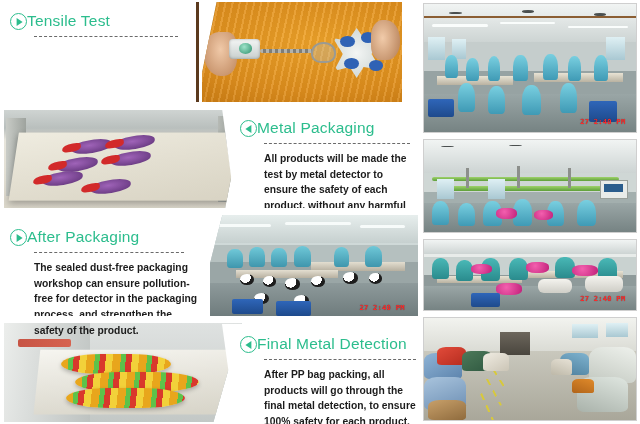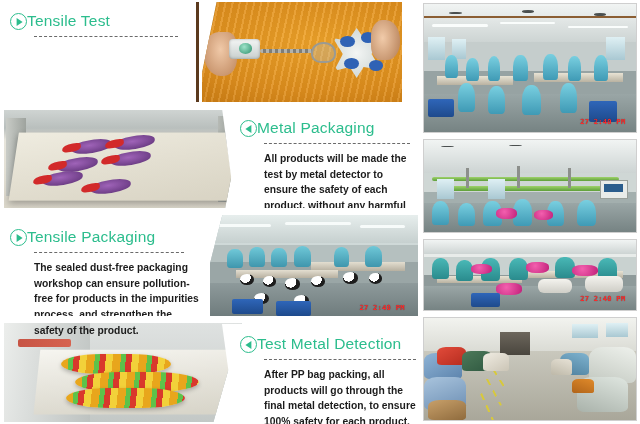--- a/index.html
+++ b/index.html
@@ -352,43 +352,43 @@
       <div class="pd-bin" style="left:16%; top:82%; width:14%; height:14%;"></div>
       <div class="pd-bin" style="left:36%; top:84%; width:16%; height:14%;"></div>
       <div class="stamp" style="right:6%; bottom:6%;">27   2:40 PM</div>
     </div>
   </div>
 
   <div class="panel" style="left:0px; top:216px; width:210px; height:104px;">
     <div class="panel-inner" style="padding:13px 12px 0 10px;">
       <div class="panel-head">
         <span class="bullet right"></span>
-        <span class="panel-title">Tensile Packaging</span>
+        <span class="panel-title">After Packaging</span>
       </div>
       <div class="dashline" style="margin-left:24px; width:150px;"></div>
-      <div class="panel-body" style="margin-left:24px; width:168px;">The sealed dust-free packaging workshop can ensure pollution-free for products in the impurities process, and strengthen the safety of the product.</div>
+      <div class="panel-body" style="margin-left:24px; width:168px;">The sealed dust-free packaging workshop can ensure pollution-free for detector in the packaging process, and strengthen the safety of the product.</div>
     </div>
   </div>
 
   <div class="photo clip-finalmd" style="left:4px; top:322px; width:238px; height:100px; z-index:3;">
     <div class="img scene-final">
       <div class="fd-machine"></div>
       <div class="fd-logo"></div>
       <div class="fd-tray"></div>
       <div class="fd-cat" style="left:24%; top:32%; width:46%;"></div>
       <div class="fd-cat" style="left:30%; top:50%; width:52%;"></div>
       <div class="fd-cat" style="left:26%; top:66%; width:50%;"></div>
     </div>
   </div>
 
   <div class="panel panel-skew-r" style="left:222px; top:324px; width:196px; height:100px;">
     <div class="panel-inner" style="padding:12px 8px 0 18px;">
       <div class="panel-head">
         <span class="bullet left"></span>
-        <span class="panel-title">Test Metal Detection</span>
+        <span class="panel-title">Final Metal Detection</span>
       </div>
       <div class="dashline" style="margin-left:24px; width:152px;"></div>
       <div class="panel-body" style="margin-left:24px; width:160px;">After PP bag packing, all products will go through the final metal detection, to ensure 100% safety for each product.</div>
     </div>
   </div>
 
   <div class="rule-h" style="left:0; top:102px; width:420px; height:6px;"></div>
   <div class="rule-h" style="left:0; top:208px; width:420px; height:7px;"></div>
   <div class="rule-h" style="left:0; top:316px; width:420px; height:7px;"></div>
   <div class="rule-v" style="left:418px; top:0; width:4px; height:424px;"></div>

